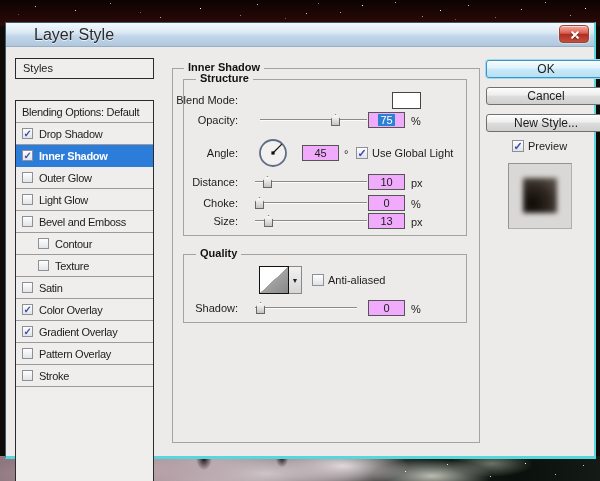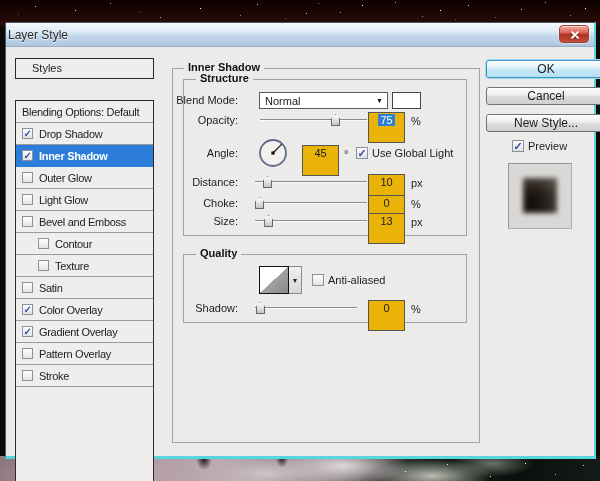--- a/index.html
+++ b/index.html
@@ -37,35 +37,35 @@
     box-shadow:405px 15px 0 #fff,447px 8px 0 #e8e8e8,490px 20px 0 #d8d8d8,
       525px 7px 0 #fff,583px 9px 0 #cfcfcf,555px 18px 0 #bbb;}
 
   
   .window{position:absolute;left:5px;top:22px;width:591px;height:437px;
     border:1px solid #44586b;border-right:2px solid var(--accent-cyan);border-bottom:3px solid var(--accent-cyan);
     background:var(--dlg-bg);}
   .titlebar{position:relative;height:24px;
     background:linear-gradient(180deg,#F4F9FC 0%,#DCE9F5 40%,#C2D6E9 58%,#AFC7DD 100%);
     border-bottom:1px solid #98AEC4;}
-  .title{font-size:12px;color:#2a2a2a;padding-left:2px;line-height:24px;display:inline-block;
+  .title{font-size:16px;color:#2a2a2a;padding-left:28px;line-height:24px;display:inline-block;
     text-shadow:0 1px 0 rgba(255,255,255,.7);}
   .close-btn{position:absolute;right:5px;top:2px;width:30px;height:18px;border-radius:4px;cursor:pointer;
     border:1px solid #9A4438;
     background:linear-gradient(180deg,#F2ACA2 0%,#E06A5C 38%,#C74434 52%,#AE3122 53%,#C54E3E 100%);
     box-shadow:inset 0 1px 0 rgba(255,255,255,.55), 0 0 0 1px rgba(255,255,255,.35);}
   .xbar{position:absolute;left:10px;top:8px;width:10px;height:2px;background:#fff;border-radius:1px;
     box-shadow:0 1px 1px rgba(0,0,0,.4);}
   .xbar.a{transform:rotate(45deg);}
   .xbar.b{transform:rotate(-45deg);}
   .client{position:relative;height:calc(100% - 25px);background:var(--dlg-bg);font-size:11px;color:#1c1c1c;}
 
   
   .panel-box{position:absolute;border:1px solid #2b2b2b;background:#EFEEEC;}
-  .styles-header{left:9px;top:11px;width:139px;height:21px;line-height:19px;padding-left:16px;}
+  .styles-header{left:9px;top:11px;width:139px;height:21px;line-height:19px;padding-left:7px;}
   .styles-list{left:9px;top:37px;width:139px;height:391px;overflow:hidden;margin-top:16px;}
   .srow{height:22px;border-bottom:1px solid #9b9b9b;display:flex;align-items:center;
     padding-left:6px;gap:6px;background:#EFEEEC;letter-spacing:-0.3px;cursor:default;}
   .srow.indent{padding-left:22px;}
   .srow.selected{background:var(--sel-blue);color:#fff;font-weight:bold;border-bottom-color:var(--sel-blue);}
   .checkbox{width:11px;height:11px;border:1px solid #8E9099;flex:0 0 auto;
     background:linear-gradient(180deg,#FEFEFE,#E2E4E6);
     display:inline-flex;align-items:center;justify-content:center;
     font-size:10px;line-height:1;color:#3C4CB0;font-weight:bold;}
   .srow-label{white-space:nowrap;}
@@ -79,21 +79,21 @@
   .legend-outer{left:178px;top:14px;}
   .legend-structure{left:190px;top:25px;}
   .legend-quality{left:190px;top:200px;}
 
   
   .flabel{position:absolute;left:132px;width:100px;text-align:right;line-height:14px;white-space:nowrap;}
   .dropdown{position:absolute;left:253px;top:45px;width:129px;height:17px;background:#fff;
     border:1px solid #5a5a5a;padding:2px 14px 0 5px;cursor:pointer;}
   .dd-arrow{position:absolute;right:4px;top:4px;font-size:7px;color:#111;}
   .swatch{position:absolute;left:386px;top:45px;width:29px;height:17px;border:1px solid #444;cursor:pointer;}
-  .vbox{position:absolute;left:362px;width:37px;height:31px;border:1px solid #555;background:#eab308;
+  .vbox{position:absolute;left:362px;width:37px;height:16px;border:1px solid #555;background:#f0abfc;
     text-align:center;line-height:14px;cursor:text;}
   .vbox .sel{background:var(--val-sel);color:#fff;padding:0 2px;}
   .unit{position:absolute;left:405px;line-height:14px;}
   .slider{position:absolute;height:12px;cursor:pointer;}
   .slider::before{content:'';position:absolute;left:0;right:0;top:5px;height:1px;background:#8a8a8a;
     box-shadow:0 1px 0 rgba(255,255,255,.8);}
   .thumb{position:absolute;top:0;width:9px;height:12px;border:1px solid #666;
     background:linear-gradient(180deg,#FBFBFB,#DCDCDC 60%,#C4C4C4);
     clip-path:polygon(50% 0,100% 38%,100% 100%,0 100%,0 38%);}
   .dial{position:absolute;left:252px;top:91px;width:30px;height:30px;cursor:pointer;}
@@ -206,24 +206,20 @@
         </div>
 
       <div class="groupbox gb-outer"></div>
       <span class="legend legend-outer">Inner Shadow</span>
       <div class="groupbox gb-structure"></div>
       <span class="legend legend-structure">Structure</span>
       <div class="groupbox gb-quality"></div>
       <span class="legend legend-quality">Quality</span>
 
       <span class="flabel" style="top:46px">Blend Mode:</span>
-      <div class="dropdown">
-        <span>Normal</span>
-        <span class="dd-arrow">▼</span>
-      </div>
       <div class="swatch" style="background: rgb(255, 255, 255);"></div>
 
       <span class="flabel" style="top:66px">Opacity:</span>
       <div class="slider" style="left:254px;top:67px;width:107px">
         <i class="thumb" style="left: calc(72% - 6px);"></i>
       </div>
       <div class="vbox" style="top:65px">
         <span class="sel">75</span>
       </div>
       <span class="unit" style="top:67px">%</span>

